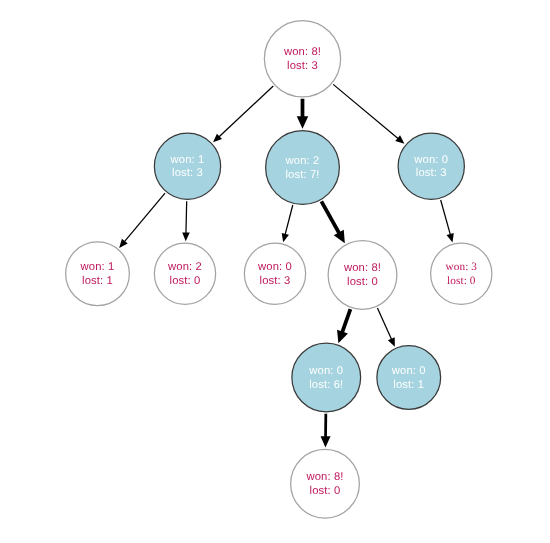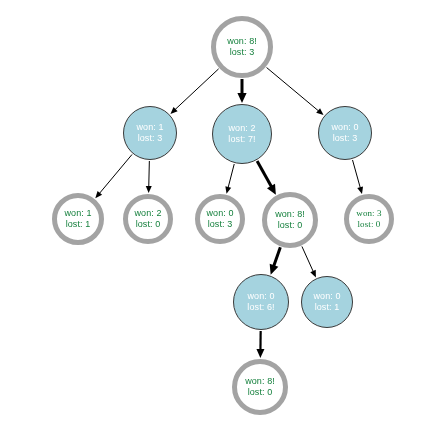--- a/index.html
+++ b/index.html
@@ -28,22 +28,22 @@
     border-radius: 50%;
     display: flex;
     flex-direction: column;
     align-items: center;
     justify-content: center;
     line-height: 1.22;
     white-space: nowrap;
   }
   .node-white {
     background: #ffffff;
-    border: 5px solid #a3a3a3;
-    color: #15803d;
+    border: 1px solid #a3a3a3;
+    color: #be185d;
   }
   .node-blue {
     background: #a5d3df;
     border: 1px solid #3a3a3a;
     color: #ffffff;
   }
   .node-line {
     font-size: 9px;
     letter-spacing: 0.1px;
   }

